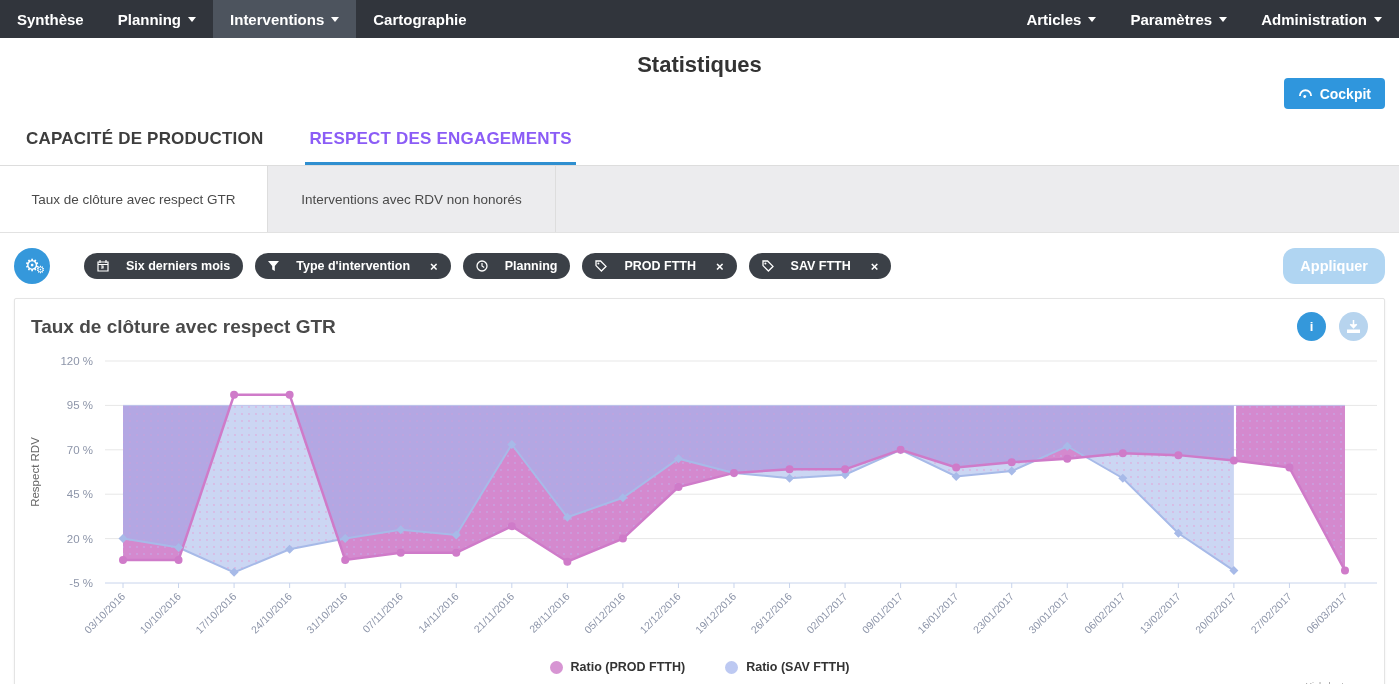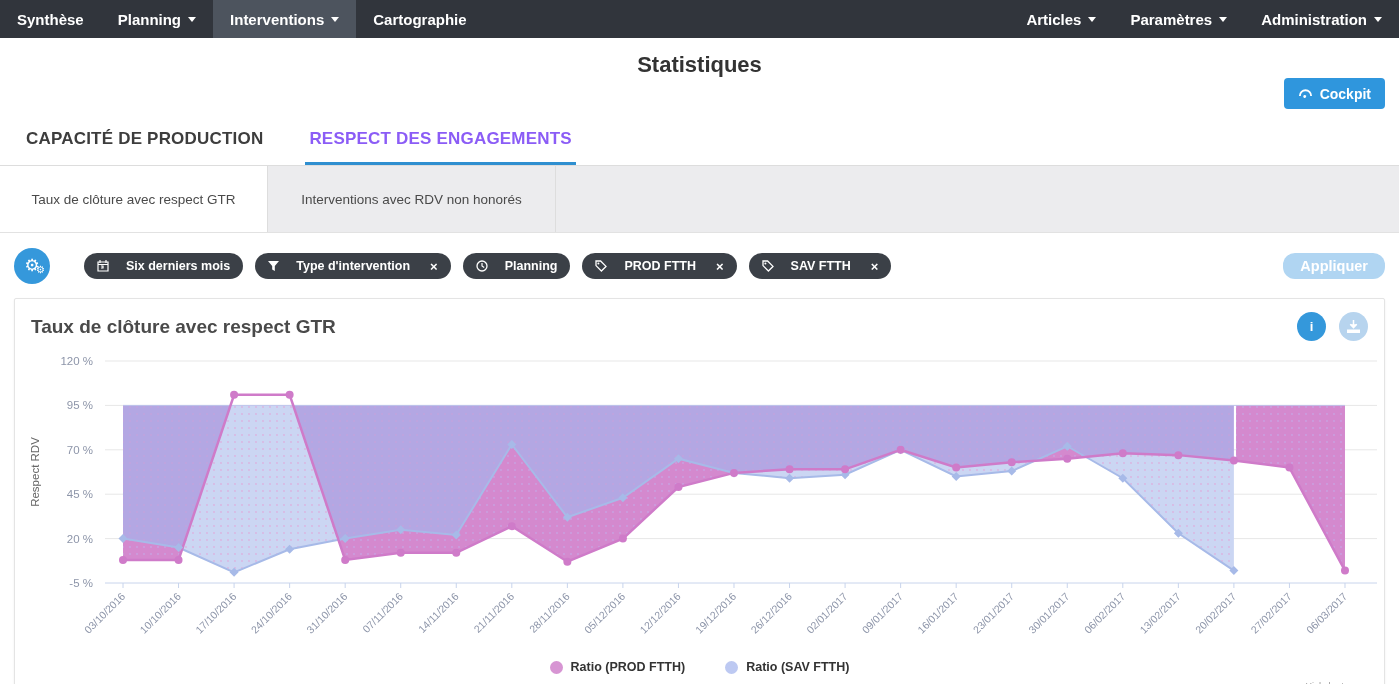--- a/index.html
+++ b/index.html
@@ -38,21 +38,21 @@
   .filters { display:flex; align-items:center; padding:15px 14px 14px 14px; }
   .btn-gear { width:36px; height:36px; border-radius:50%; background:#3598db; color:#fff; border:none;
     font-size:17px; line-height:36px; text-align:center; cursor:pointer; position:relative; }
   .btn-gear .g2 { position:absolute; font-size:10px; right:5px; top:4px; }
   .chips { display:flex; gap:12px; margin-left:34px; }
   .chip { background:#3b4047; color:#fff; border-radius:14px; height:26px; display:flex; align-items:center;
     gap:17px; padding:0 13px; font-size:12.5px; font-weight:700; white-space:nowrap; cursor:pointer; }
   .chip svg { display:block; }
   .chip .x { font-size:13px; font-weight:700; margin-left:3px; cursor:pointer; }
   .btn-apply { margin-left:auto; background:#b0d5f2; border:none; color:#fff; font-size:14.5px; font-weight:700;
-    height:26px; padding:0 17px; border-radius:12px; cursor:default; }
+    height:36px; padding:0 17px; border-radius:12px; cursor:default; }
 
   
   .card { position:relative; margin:0 14px; width:1371px; height:397px; background:#fff;
     border:1px solid #e4e4e4; border-radius:2px; box-shadow:0 1px 2px rgba(0,0,0,.08); }
   .card-head { display:flex; align-items:center; padding:13px 16px 0 16px; }
   .card-title { font-size:19px; font-weight:700; color:#4a4a4a; }
   .round-btn { width:29px; height:29px; border-radius:50%; border:none; color:#fff; font-size:13px;
     font-weight:700; cursor:pointer; display:flex; align-items:center; justify-content:center; }
   .btn-info { margin-left:auto; background:#3498db; }
   .btn-dl { margin-left:13px; background:#b7d4ee; }

